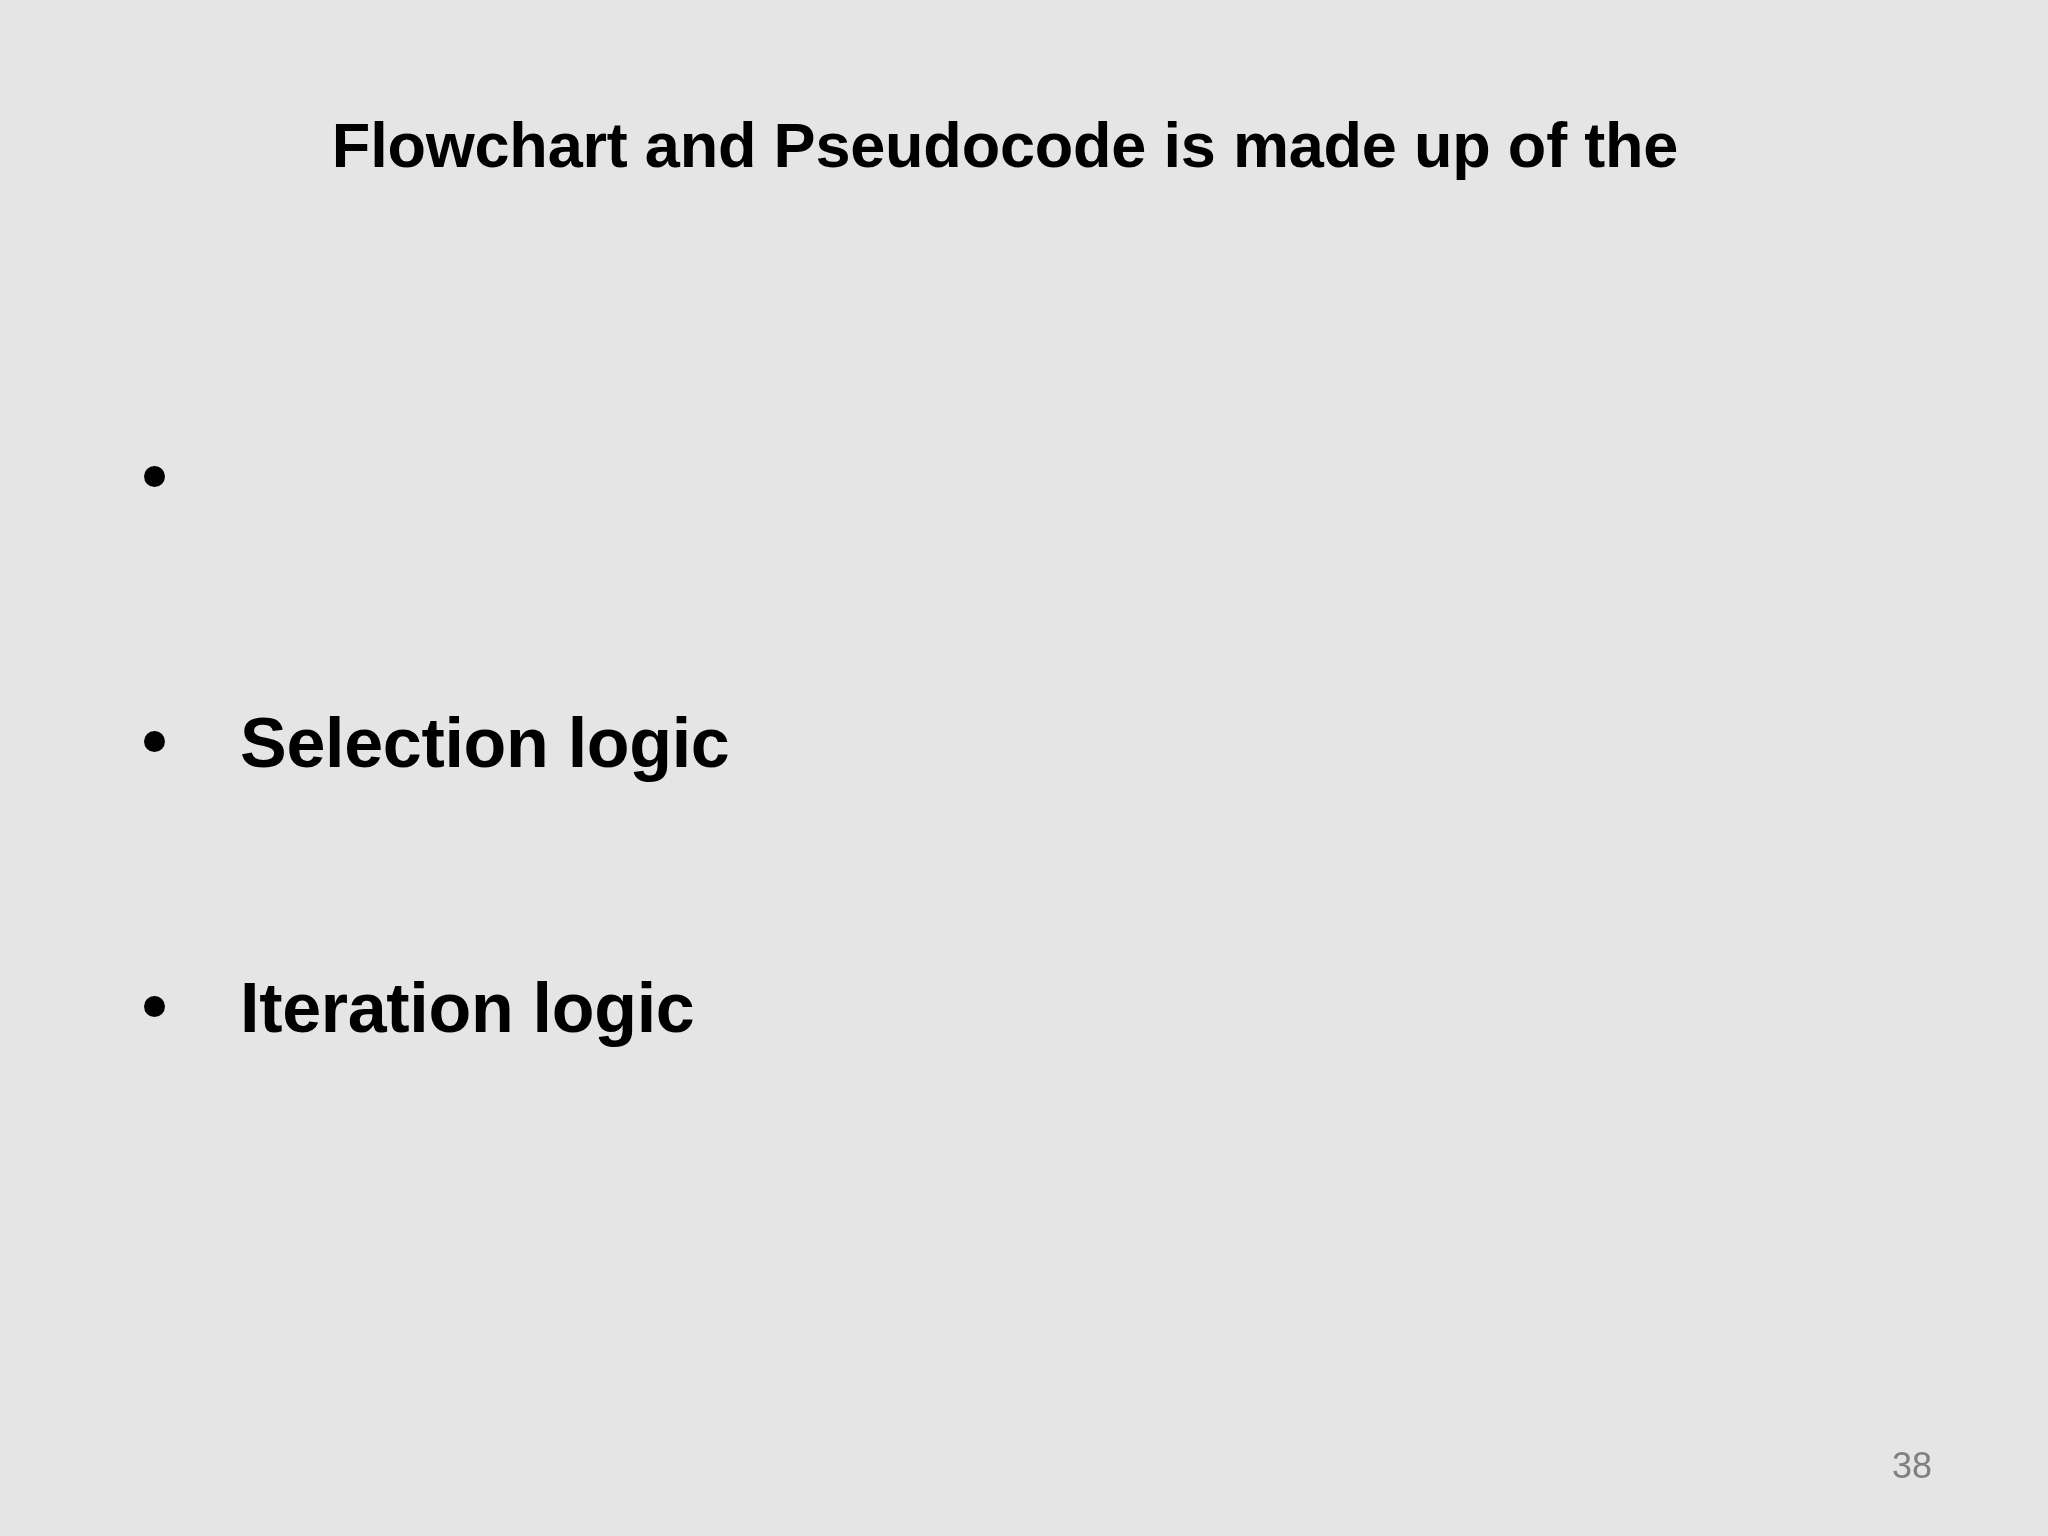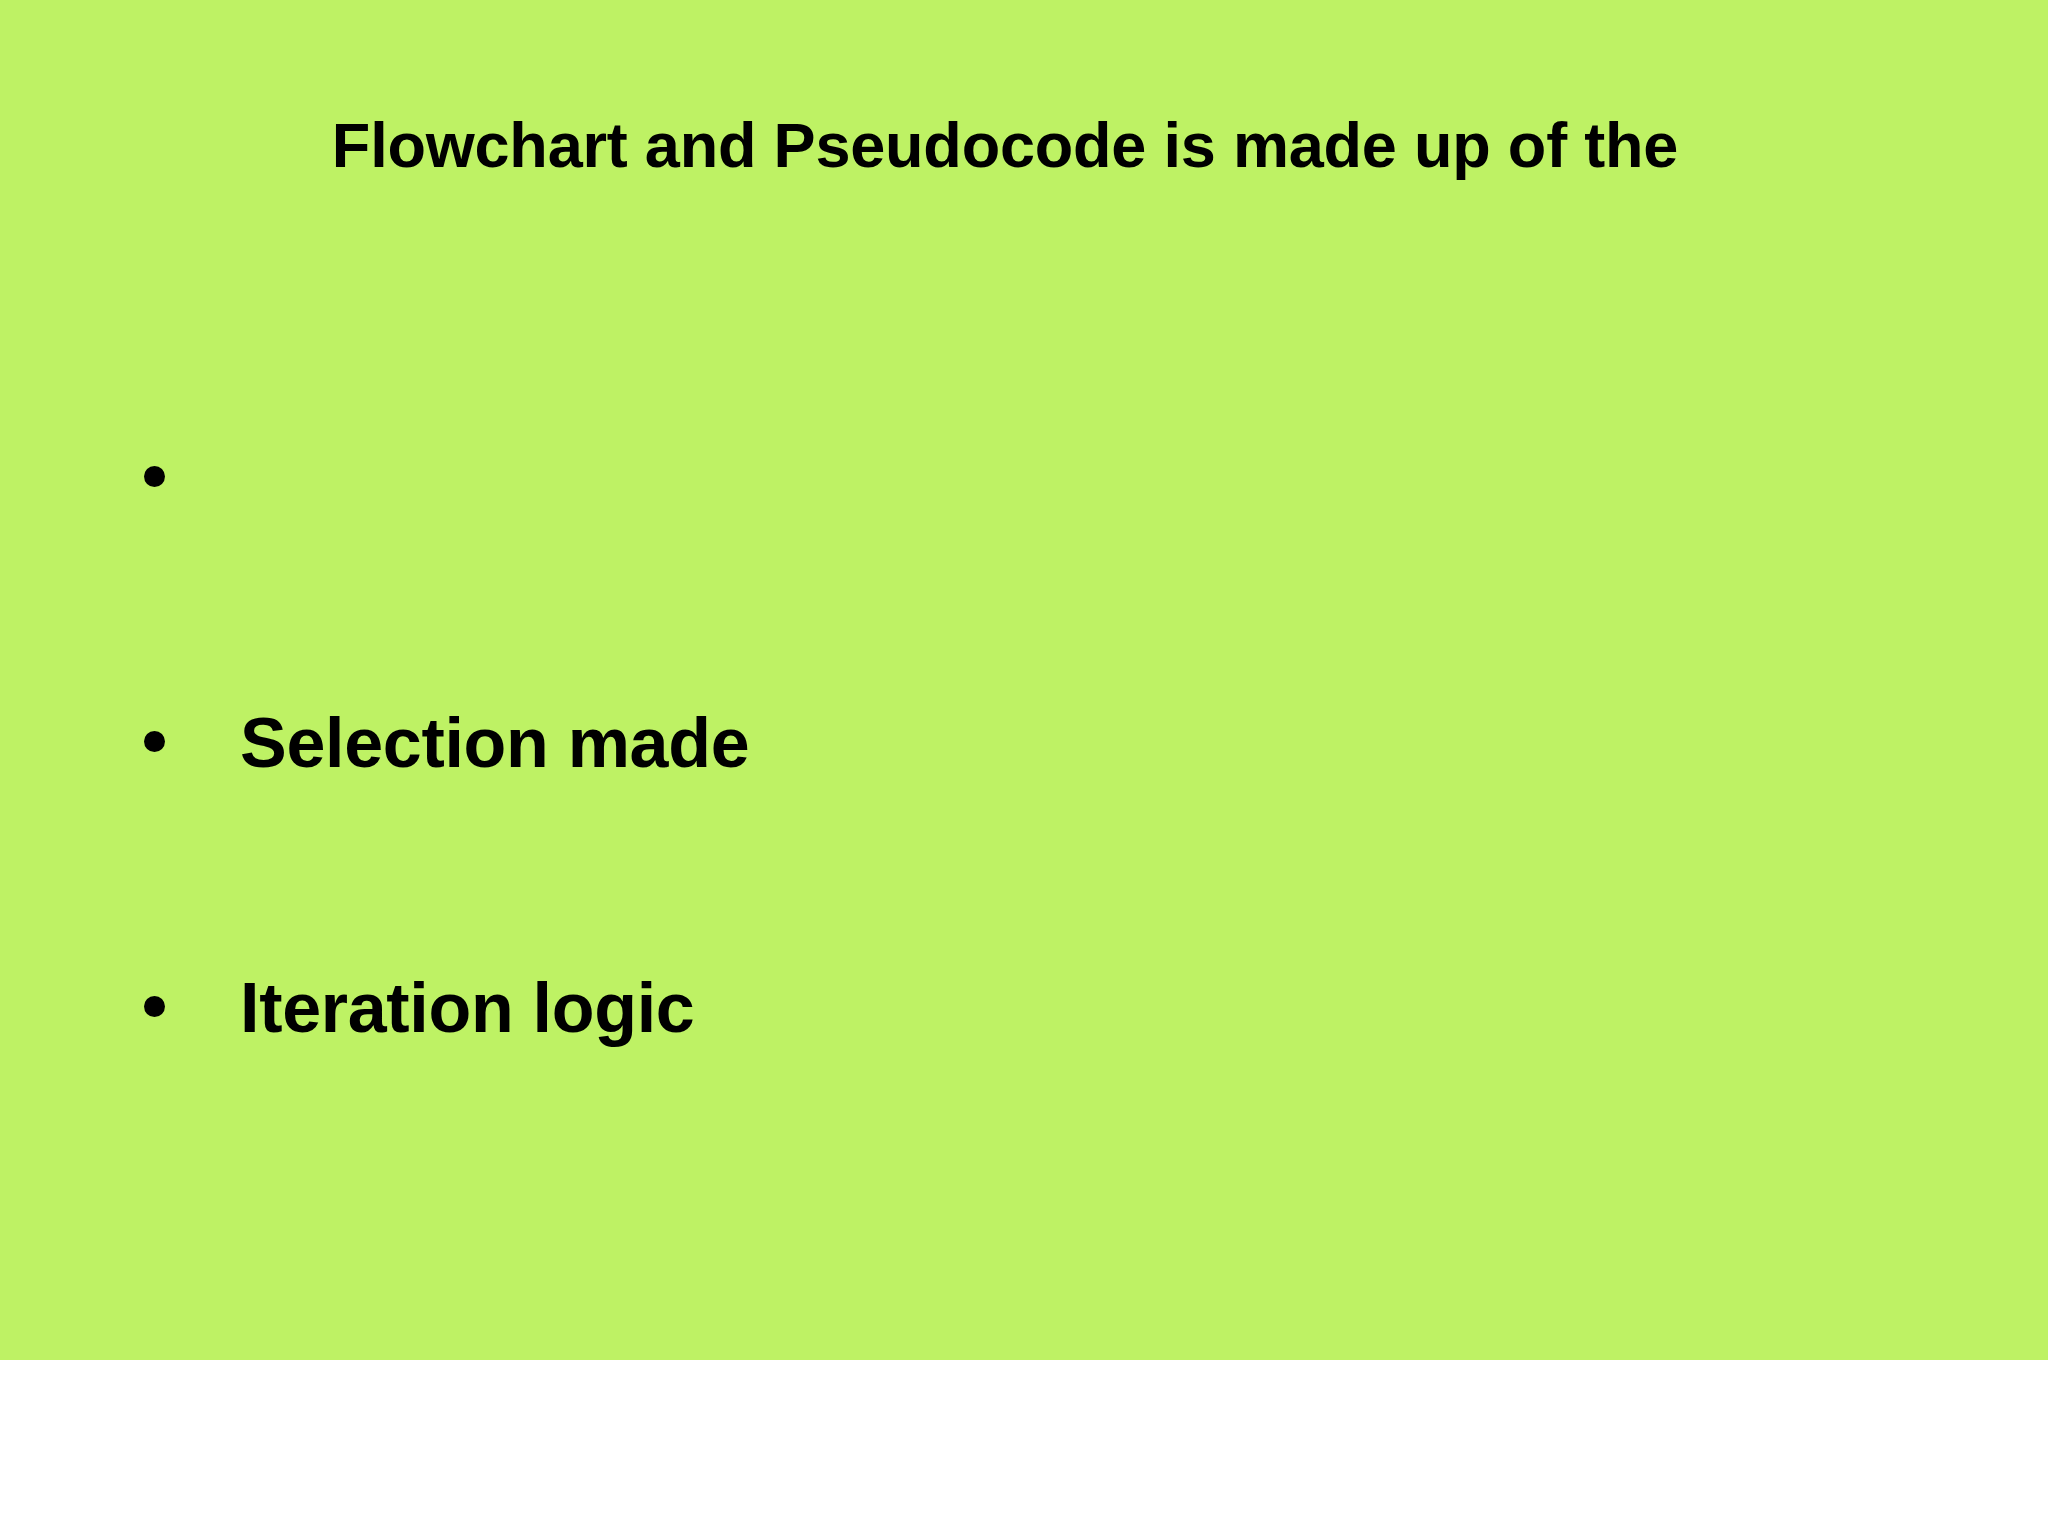--- a/index.html
+++ b/index.html
@@ -9,22 +9,22 @@
     background: #ffffff;
   }
 
   body {
     font-family: "Liberation Sans", "DejaVu Sans", sans-serif;
   }
 
   #slide {
     position: relative;
     width: 2048px;
-    height: 1360px;
-    background: #bef264;
+    height: 1536px;
+    background: #e5e5e5;
     overflow: hidden;
   }
 
   
   .title-block {
     position: absolute;
     left: 140px;
     top: 96px;
     width: 1730px;
     text-align: center;
@@ -103,21 +103,21 @@
   </div>
 
   <ul class="body-list">
 
     <li class="bullet-item">
       <span class="bullet-marker"></span>
     </li>
 
     <li class="bullet-item">
       <span class="bullet-marker"></span>
-      <span class="bullet-text">Selection made</span>
+      <span class="bullet-text">Selection logic</span>
     </li>
 
     <li class="bullet-item">
       <span class="bullet-marker"></span>
       <span class="bullet-text">Iteration logic</span>
     </li>
 
   </ul>
 
   <div class="page-number">38</div>

